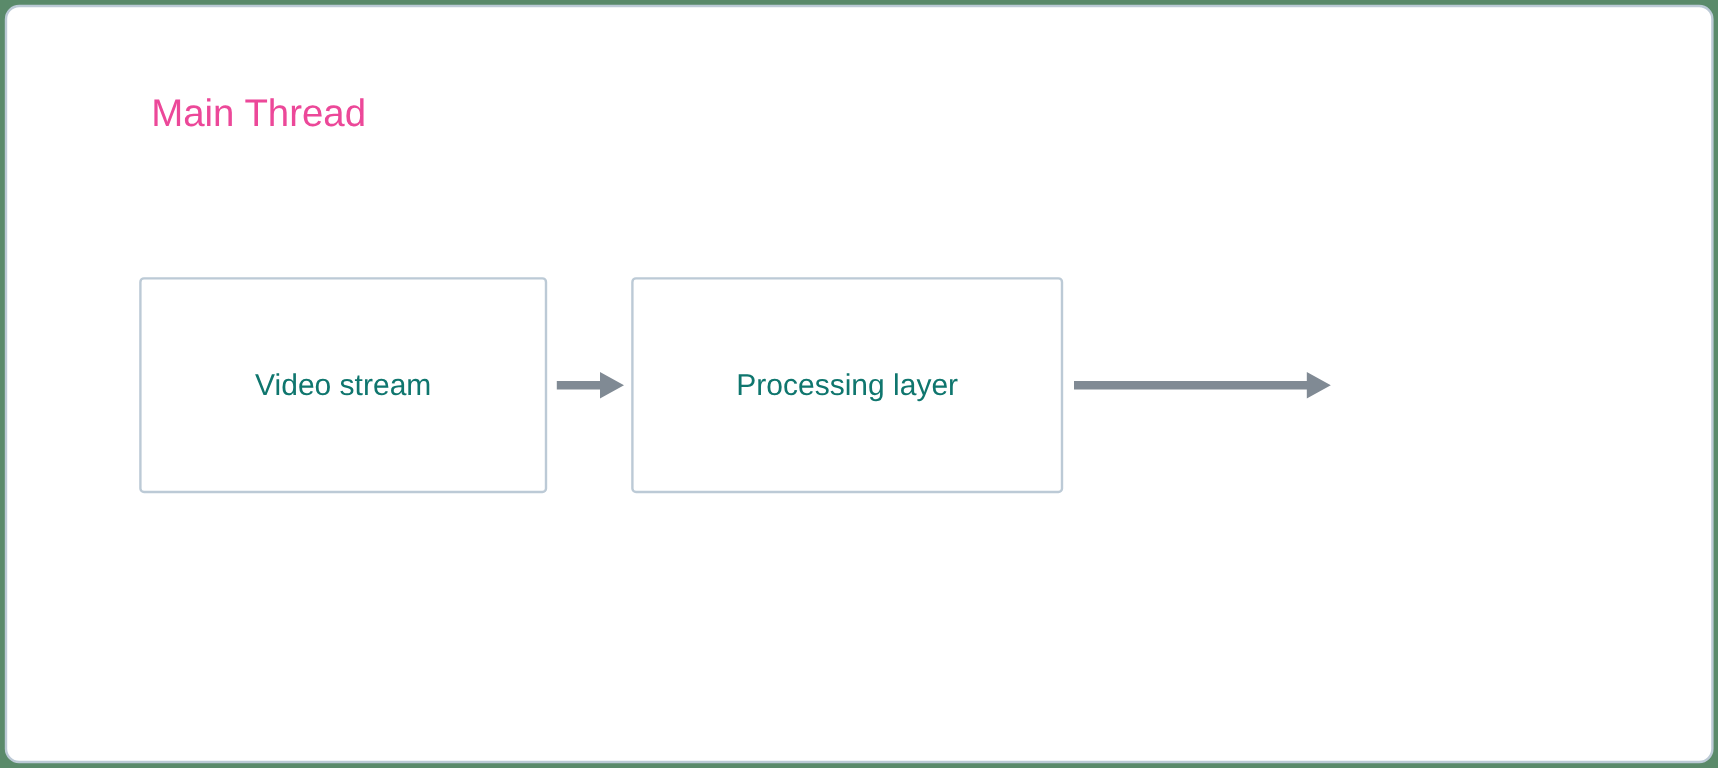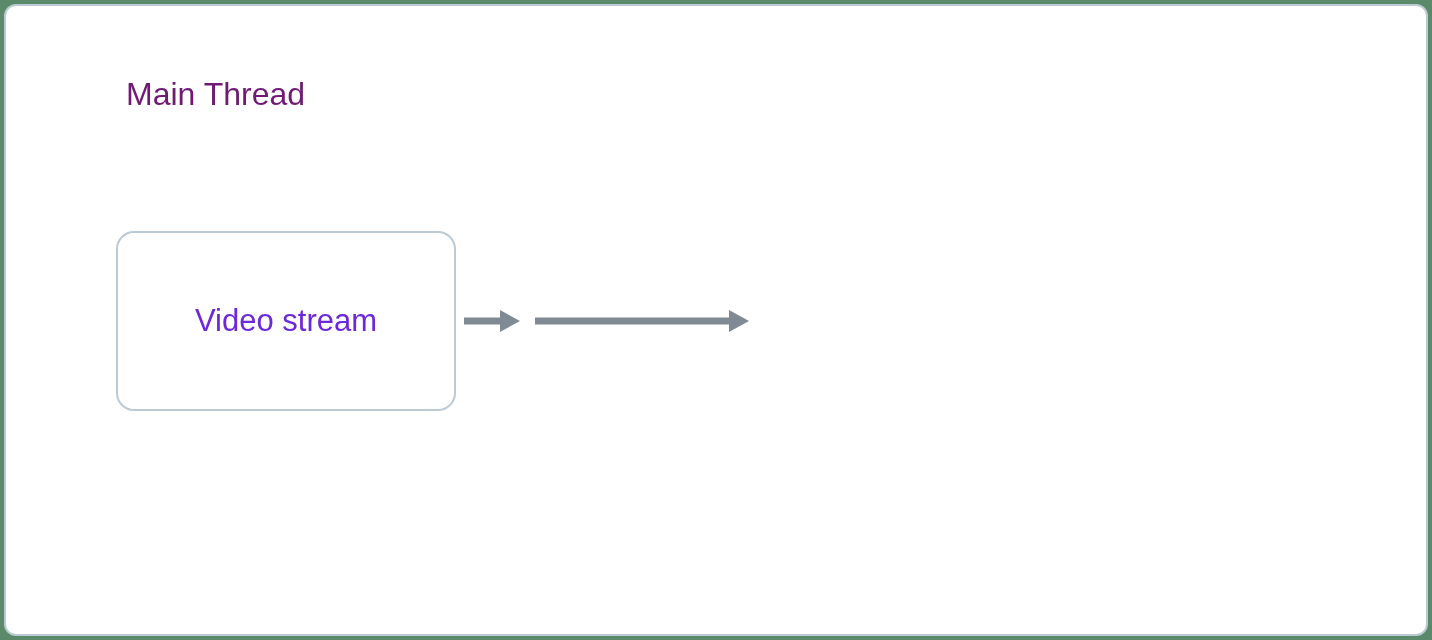--- a/index.html
+++ b/index.html
@@ -20,39 +20,39 @@
       background: #ffffff;
       border: 2px solid #bccad6;
       border-radius: 12px;
       position: relative;
     }
     .title {
       position: absolute;
       top: 70px;
       left: 120px;
       font-size: 32px;
-      color: #701a75;
+      color: #ec4899;
       font-weight: 400;
     }
     .diagram-row {
       position: absolute;
       top: 225px;
       left: 110px;
       display: flex;
       align-items: center;
     }
     .box {
       border: 2px solid #bccad6;
-      border-radius: 18px;
+      border-radius: 4px;
       height: 180px;
       display: flex;
       align-items: center;
       justify-content: center;
-      font-size: 31px;
-      color: #6d28d9;
+      font-size: 25px;
+      color: #0f766e;
       font-weight: 400;
     }
     .box-video {
       width: 340px;
     }
     .box-processing {
       width: 360px;
     }
     .arrow-short {
       width: 70px;
@@ -101,20 +101,23 @@
       <span>Video stream</span>
     </div>
 
     <div class="arrow-short">
       <svg width="62" height="30" viewBox="0 0 62 30">
         <line x1="4" y1="15" x2="42" y2="15" stroke="#808a94" stroke-width="7"></line>
         <polygon points="40,4 60,15 40,26" fill="#808a94"></polygon>
       </svg>
     </div>
 
+    <div class="box box-processing">
+      <span>Processing layer</span>
+    </div>
 
     <div class="arrow-long">
       <svg width="220" height="30" viewBox="0 0 220 30">
         <line x1="4" y1="15" x2="200" y2="15" stroke="#808a94" stroke-width="7"></line>
         <polygon points="198,4 218,15 198,26" fill="#808a94"></polygon>
       </svg>
     </div>
 
 
   </div>

